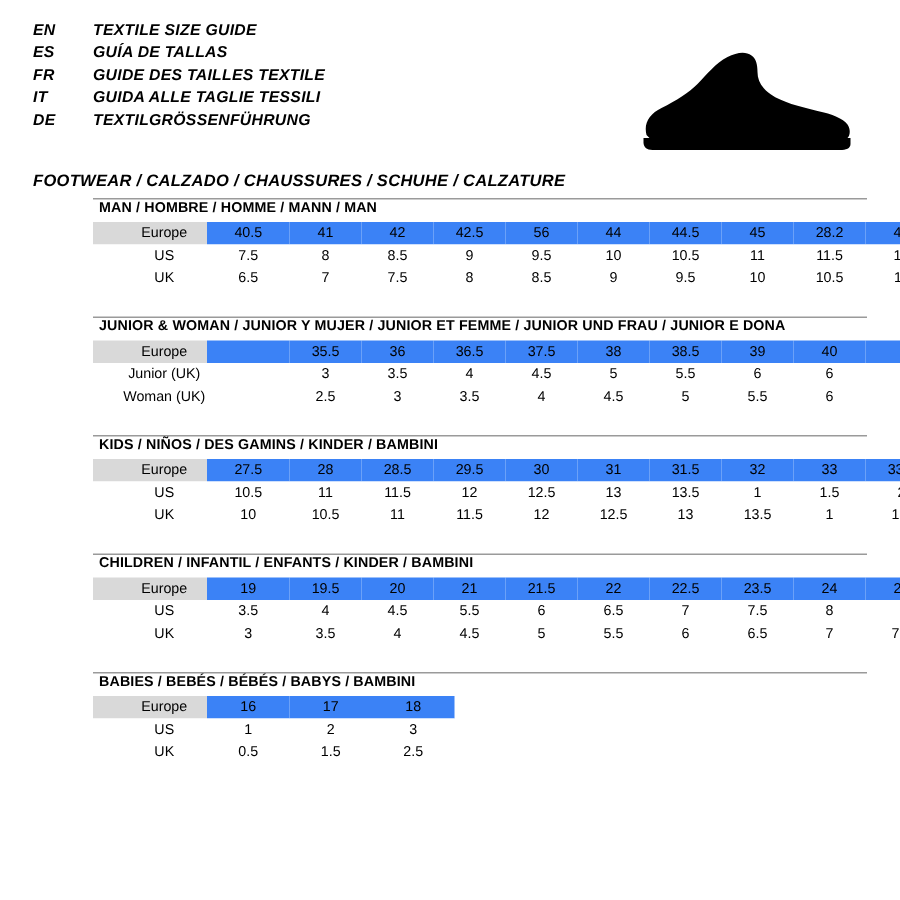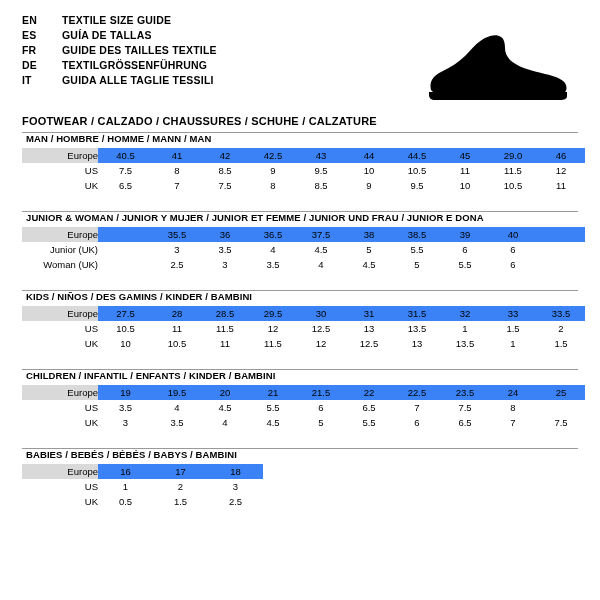--- a/index.html
+++ b/index.html
@@ -19,20 +19,21 @@
     width: 600px;
     height: 600px;
     box-sizing: border-box;
     padding: 14px 22px 0 22px;
   }
 
   
   .header {
     position: relative;
     height: 100px;
+    font-style: italic;
   }
   .lang-table {
     border-collapse: collapse;
     font-size: 10.5px;
     font-weight: bold;
     letter-spacing: 0.2px;
   }
   .lang-table td {
     padding: 0 0 3px 0;
     vertical-align: top;
@@ -51,20 +52,21 @@
   .footwear-line {
     font-size: 11px;
     font-weight: bold;
     letter-spacing: 0.2px;
     margin-top: 26px;
   }
 
   
   .section {
     margin-top: 18px;
+    margin-left: 40px;
   }
   .section-title {
     font-size: 9.5px;
     font-weight: bold;
     padding: 0 0 4px 4px;
     letter-spacing: 0.1px;
   }
   .rule {
     border-top: 1px solid #9a9a9a;
     height: 0;
@@ -77,21 +79,21 @@
     table-layout: fixed;
   }
   table.sizes td {
     height: 15px;
     line-height: 15px;
     padding: 0;
     text-align: center;
     white-space: nowrap;
   }
   table.sizes td.label {
-    text-align: right;
+    text-align: center;
     padding-left: 19px;
   }
   tr.head td {
     background: #3b82f6;
   }
   tr.head td.label {
     background: #d9d9d9;
   }
   tr.plain td {
     background: #ffffff;
@@ -115,26 +117,26 @@
           </tr>
           <tr>
             <td class="lang-code">ES</td>
             <td>GUÍA DE TALLAS</td>
           </tr>
           <tr>
             <td class="lang-code">FR</td>
             <td>GUIDE DES TAILLES TEXTILE</td>
           </tr>
           <tr>
+            <td class="lang-code">IT</td>
+            <td>GUIDA ALLE TAGLIE TESSILI</td>
+          </tr>
+          <tr>
             <td class="lang-code">DE</td>
             <td>TEXTILGRÖSSENFÜHRUNG</td>
-          </tr>
-          <tr>
-            <td class="lang-code">IT</td>
-            <td>GUIDA ALLE TAGLIE TESSILI</td>
           </tr>
         </tbody>
     </table>
 
     <svg class="shoe" viewBox="0 0 175 72">
       <path fill="#000000" d="M38 60 C36 52 40 46 48 42 C58 37 66 32 72 26 C78 20 84 12 92 8
         C98 5 104 4 108 7 C111 9 112 13 112 18 C112 24 115 29 121 33 C128 38 140 41 152 44
         C162 46 169 49 172 53 C174 56 174 60 172 62 L40 62 Z"></path>
       <path fill="#000000" d="M36 62 L174 62 L174 66 C174 69 171 70 167 70 L42 70 C38 70 36 68 36 65 Z"></path>
     </svg>
@@ -160,25 +162,25 @@
             <col style="width: 48px;">
             <col style="width: 48px;">
           </colgroup>
           <tbody>
             <tr class="head">
               <td class="label">Europe</td>
               <td>40.5</td>
               <td>41</td>
               <td>42</td>
               <td>42.5</td>
-              <td>43</td>
+              <td>56</td>
               <td>44</td>
               <td>44.5</td>
               <td>45</td>
-              <td>29.0</td>
+              <td>28.2</td>
               <td>46</td>
             </tr>
             <tr class="plain">
               <td class="label">US</td>
               <td>7.5</td>
               <td>8</td>
               <td>8.5</td>
               <td>9</td>
               <td>9.5</td>
               <td>10</td>

